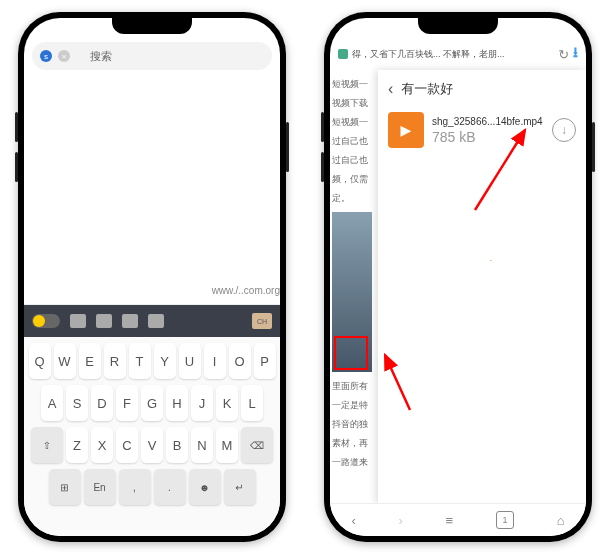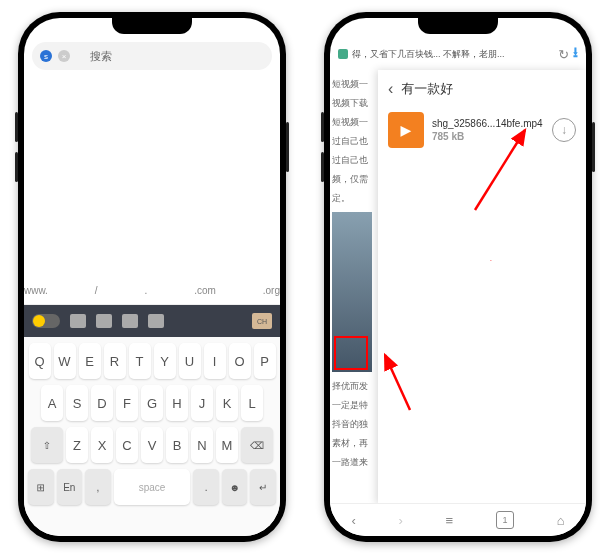--- a/index.html
+++ b/index.html
@@ -10,21 +10,21 @@
 .notch { position:absolute; top:0; left:50%; transform:translateX(-50%); width:80px; height:16px; background:#000; border-radius:0 0 12px 12px; z-index:50; }
 .btn-r { position:absolute; right:-3px; width:3px; background:#222; border-radius:2px; }
 .btn-l { position:absolute; left:-3px; width:3px; background:#222; border-radius:2px; }
 
 .addrbar { position:absolute; top:24px; left:8px; right:8px; height:28px; background:#f3f3f3; border-radius:14px; display:flex; align-items:center; padding:0 8px; font-size:10px; color:#444; }
 .addrbar .lock { width:12px; height:12px; background:#2a72d6; border-radius:50%; display:flex; align-items:center; justify-content:center; color:#fff; font-size:8px; margin-right:6px; }
 .addrbar .url { flex:1; white-space:nowrap; overflow:hidden; color:#999; }
 .addrbar .clear { width:12px; height:12px; background:#ccc; border-radius:50%; color:#fff; font-size:8px; display:flex; align-items:center; justify-content:center; }
 .addrbar .search { margin-left:20px; color:#666; font-size:11px; }
 .kbd { position:absolute; left:0; right:0; bottom:0; height:260px; background:#fafafa; }
-.sugg { height:28px; display:flex; align-items:center; justify-content:space-between; font-size:10px; color:#888; background:#fff; border-bottom:1px solid #eee; }
+.sugg { height:28px; display:flex; align-items:center; justify-content:flex-end; font-size:10px; color:#888; background:#fff; border-bottom:1px solid #eee; }
 .toolbar { height:32px; background:#3a3f4a; display:flex; align-items:center; padding:0 8px; gap:10px; }
 .toolbar .tog { width:28px; height:14px; background:#666; border-radius:7px; position:relative; }
 .toolbar .tog::after { content:''; position:absolute; left:1px; top:1px; width:12px; height:12px; background:#fc0; border-radius:50%; }
 .toolbar .ico { width:16px; height:14px; background:#aaa; border-radius:2px; }
 .keys { padding:6px 4px; }
 .row { display:flex; justify-content:center; gap:3px; margin-bottom:6px; }
 .key { flex:1; height:36px; background:#fff; border-radius:5px; display:flex; align-items:center; justify-content:center; font-size:13px; color:#555; box-shadow:0 1px 2px rgba(0,0,0,0.15); max-width:22px; }
 .key.wide { max-width:32px; background:#e8e8e8; font-size:10px; }
 .space { flex:3; max-width:none; font-size:10px; color:#aaa; }
 
@@ -38,21 +38,21 @@
 .article .txt { margin-bottom:3px; white-space:nowrap; }
 .article .pic { width:40px; height:160px; background:linear-gradient(#88a0b0,#445566); margin:6px 0; position:relative; }
 .redbox { position:absolute; left:2px; bottom:2px; width:30px; height:30px; border:2px solid red; }
 .panel { flex:1; background:#fff; box-shadow:-2px 0 8px rgba(0,0,0,0.15); padding:10px; }
 .panel-hd { display:flex; align-items:center; font-size:13px; color:#333; margin-bottom:14px; }
 .panel-hd .back { font-size:16px; margin-right:8px; color:#555; }
 .file { display:flex; align-items:center; gap:8px; }
 .file .thumb { width:36px; height:36px; background:#f38020; border-radius:4px; display:flex; align-items:center; justify-content:center; color:#fff; font-size:14px; }
 .file .info { flex:1; font-size:10px; }
 .file .name { color:#333; }
-.file .size { color:#999; font-size:10px; margin-top:2px;font-weight:bold; }
+.file .size { color:#999; font-size:14px; margin-top:2px; }
 .file .dlbtn { width:22px; height:22px; border:1.5px solid #999; border-radius:50%; display:flex; align-items:center; justify-content:center; color:#999; font-size:12px; }
 .navbar { position:absolute; bottom:0; left:0; right:0; height:32px; display:flex; align-items:center; justify-content:space-around; border-top:1px solid #eee; color:#888; font-size:13px; background:#fff; }
 .navbar .count { border:1.5px solid #888; border-radius:3px; width:16px; height:16px; font-size:9px; display:flex; align-items:center; justify-content:center; }
 .arrow { position:absolute; pointer-events:none; }
 </style>
 </head>
 <body>
 
 <div class="phone left">
   <div class="btn-r" style="top:110px;height:50px"></div>
@@ -114,21 +114,20 @@
             <div class="key">V</div>
             <div class="key">B</div>
             <div class="key">N</div>
             <div class="key">M</div>
             <div class="key wide">⌫</div>
           </div>
         <div class="row">
           <div class="key wide">⊞</div>
           <div class="key wide">En</div>
           <div class="key wide">,</div>
-          <div class="key space">space</div>
           <div class="key wide">.</div>
           <div class="key wide">☻</div>
           <div class="key wide">↵</div>
         </div>
       </div>
     </div>
   </div>
 </div>
 
 <div class="phone right">
@@ -151,21 +150,21 @@
             <div class="txt">短视频一</div>
             <div class="txt">过自己也</div>
             <div class="txt">过自己也</div>
             <div class="txt">频，仅需</div>
             <div class="txt">定。</div>
           </div>
         <div class="pic">
           <div class="redbox"></div>
         </div>
         <div id="art2">
-            <div class="txt">择优而发</div>
+            <div class="txt">里面所有</div>
             <div class="txt">一定是特</div>
             <div class="txt">抖音的独</div>
             <div class="txt">素材，再</div>
             <div class="txt">一路道来</div>
           </div>
       </div>
       <div class="panel">
         <div class="panel-hd">
           <span class="back">‹</span>
           <span>有一款好</span>

